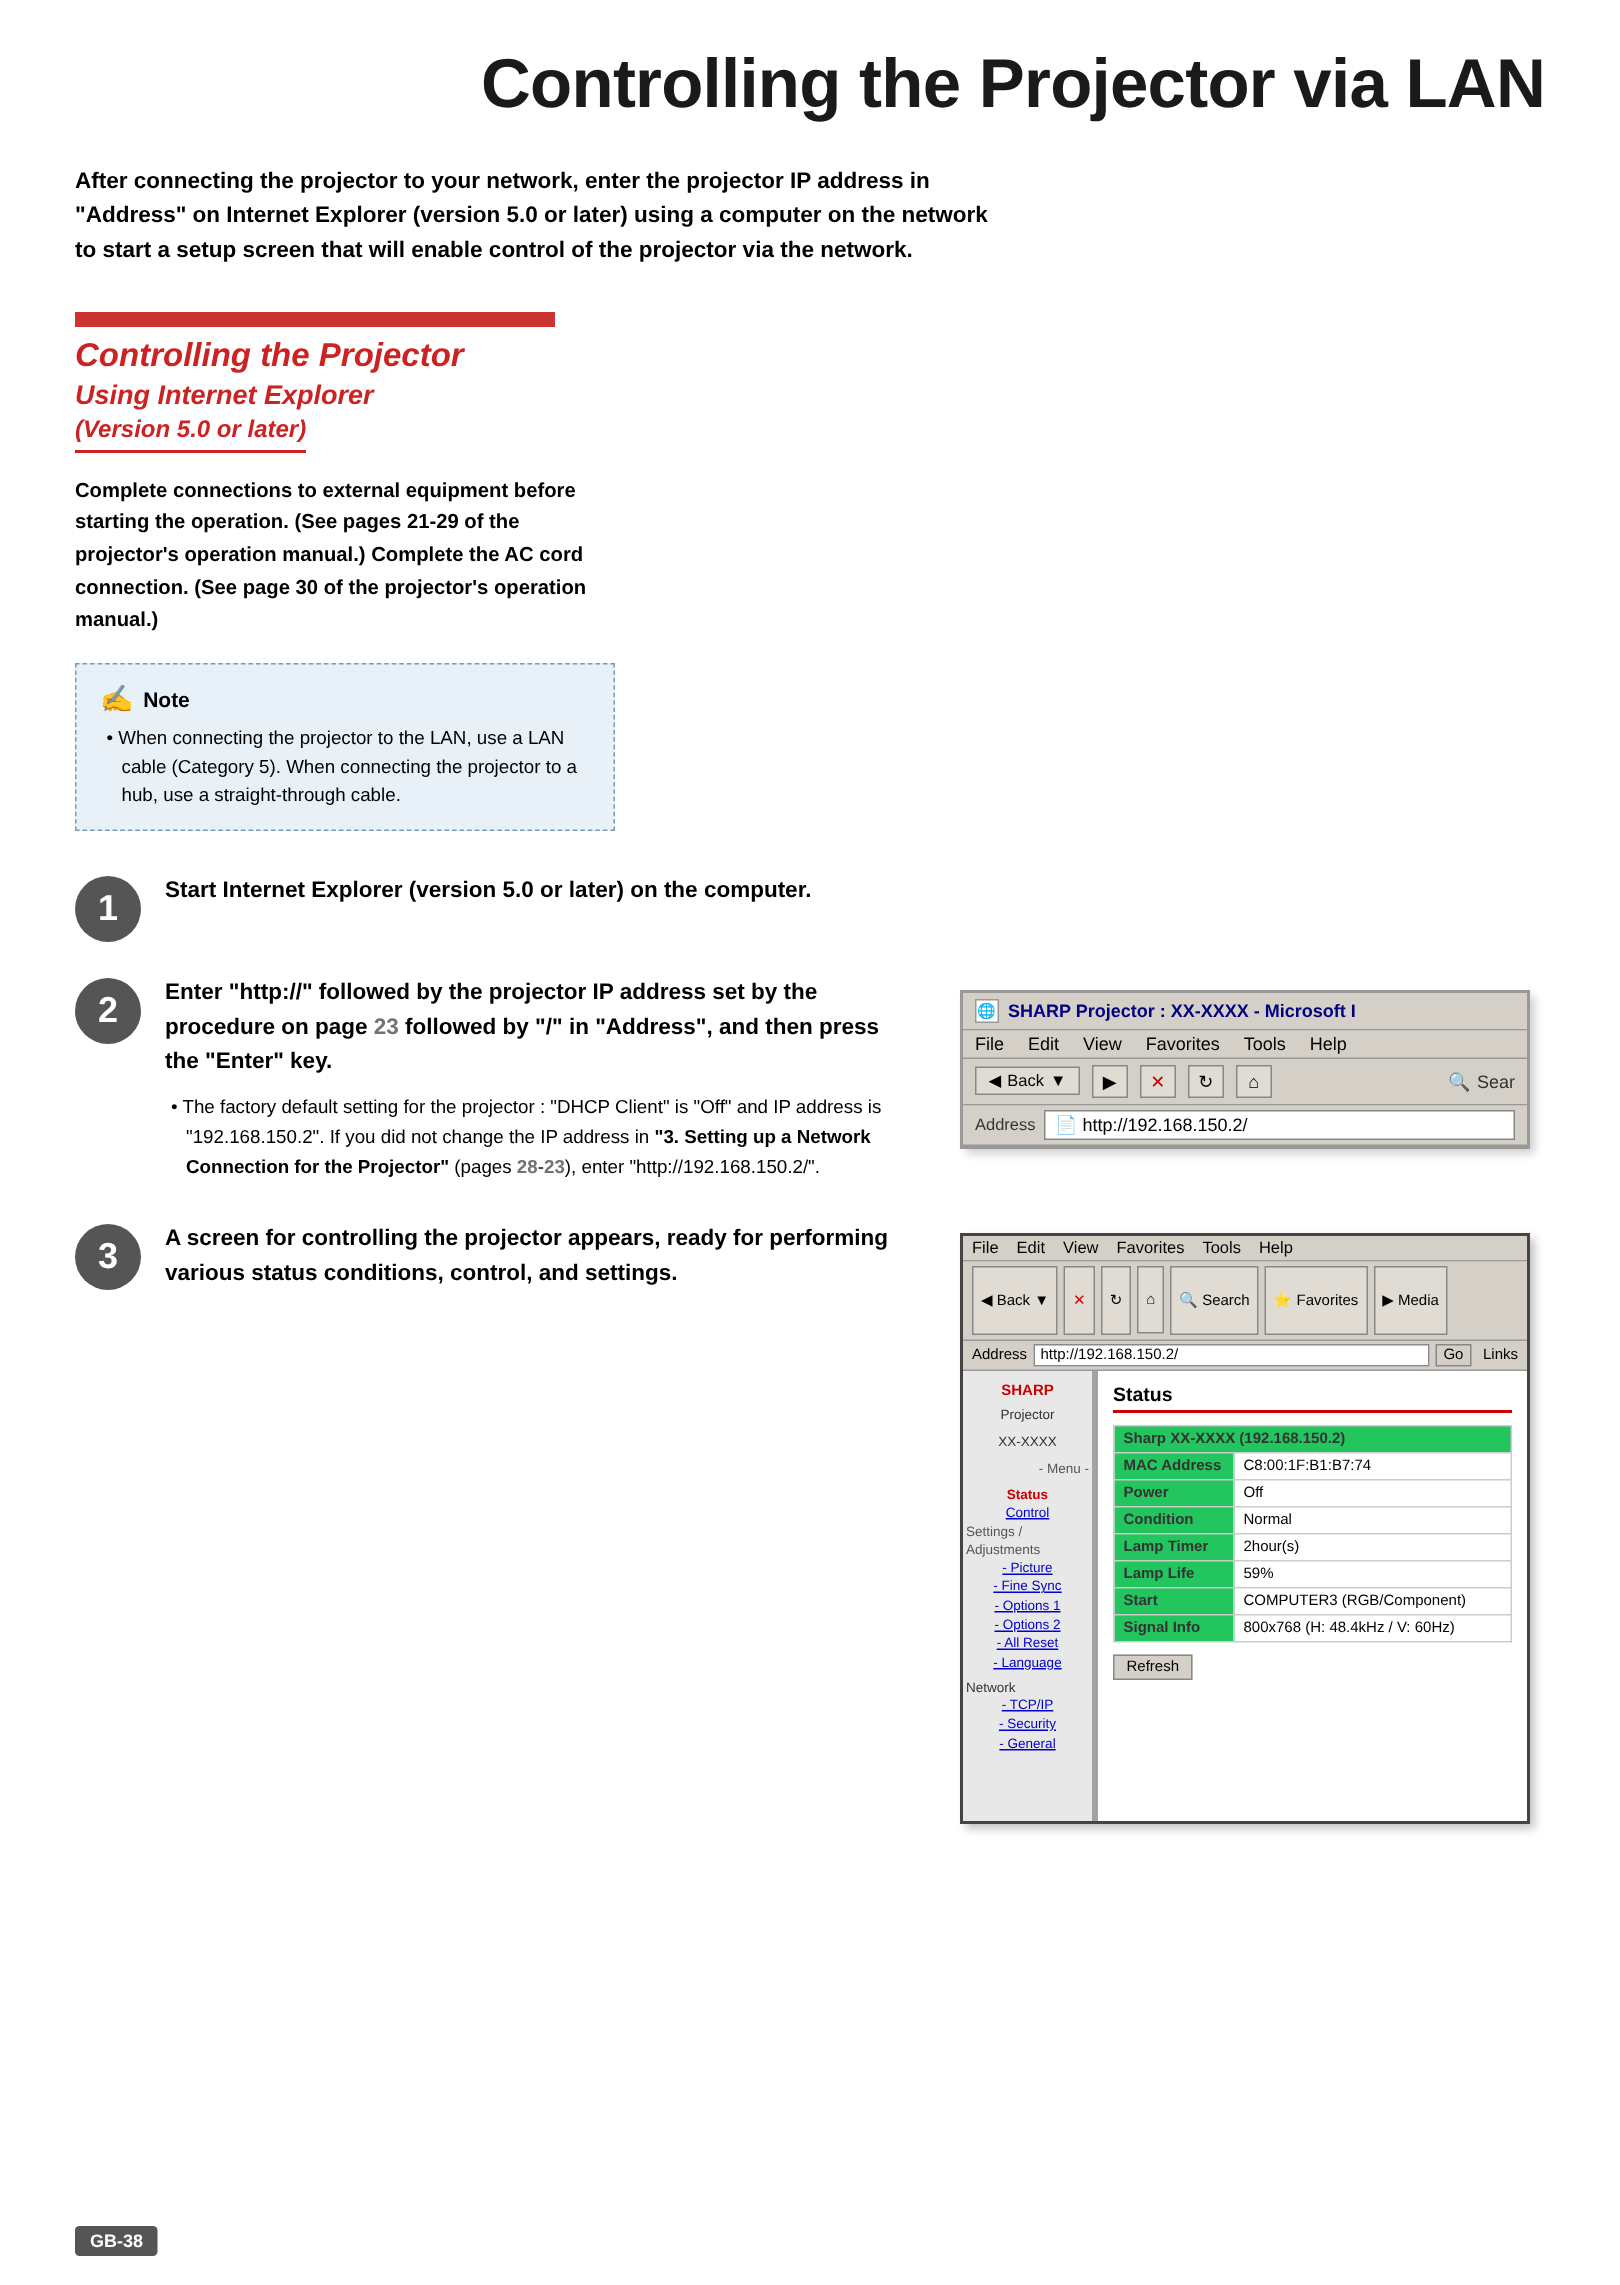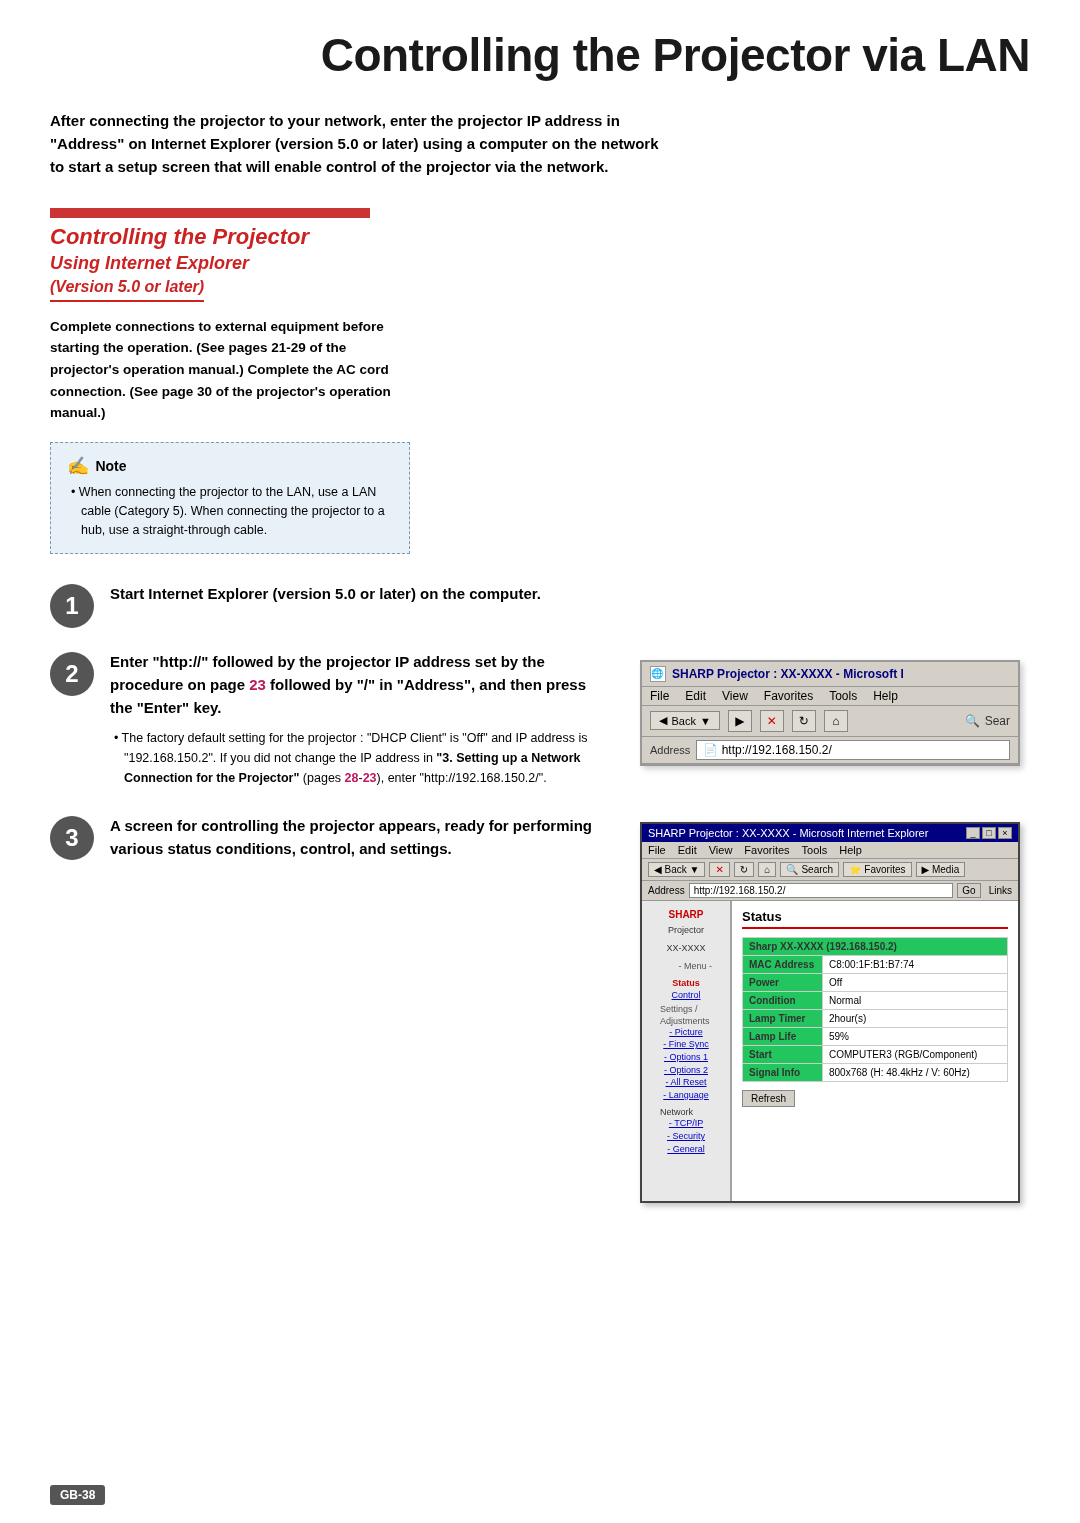--- a/index.html
+++ b/index.html
@@ -301,21 +301,21 @@
       background: #d4d0c8;
       padding: 3px 6px;
       display: flex;
       align-items: center;
       gap: 4px;
       border-bottom: 1px solid #999;
     }
     .bs-btn {
       background: #e0dcd4;
       border: 1px solid #888;
-      padding: 1px 5px;
+      padding: 16px 5px;
       font-size: 10px;
       display: flex;
       align-items: center;
       gap: 2px;
     }
     .bs-address {
       background: #d4d0c8;
       padding: 2px 6px;
       display: flex;
       align-items: center;
@@ -332,22 +332,22 @@
     }
     .bs-go { font-size: 10px; padding: 1px 4px; background: #d4d0c8; border: 1px solid #888; }
     .bs-body {
       display: flex;
       background: #fff;
       min-height: 300px;
     }
     .bs-sidebar {
       width: 90px;
       background: #e8e8e8;
-      border-right: 2px solid #a3a3a3;
-      padding: 8px 18px;
+      border-right: 4px solid #a3a3a3;
+      padding: 8px 2px;
     }
     .bs-sidebar-logo {
       font-size: 10px;
       font-weight: 900;
       color: #cc0000;
       text-align: center;
       margin-bottom: 4px;
       line-height: 1.2;
     }
     .bs-sidebar-model {
@@ -419,21 +419,21 @@
       font-size: 10px;
       cursor: pointer;
     }
     .two-col-layout {
       display: flex;
       gap: 20px;
       align-items: flex-start;
     }
     .left-col { flex: 1; }
     .right-col { width: 400px; flex-shrink: 0; }
-    .red-link { color: #be185d; font-weight: 700; text-align: right; }
+    .red-link { color: #737373; font-weight: 700; text-align: right; }
   </style>
 </head>
 <body>
 
 <div>
 
   
   <h1 class="page-title">Controlling the Projector via LAN</h1>
 
   
@@ -545,28 +545,20 @@
         </div>
       </div>
       <div class="step-content">
         <div class="two-col-layout">
           <div class="left-col">
             <div class="step-main-text">A screen for controlling the projector appears, ready for performing various status conditions, control, and settings.</div>
           </div>
           <div class="right-col">
 
             <div class="browser-small">
-              <div class="bs-titlebar">
-                <span>SHARP Projector : XX-XXXX - Microsoft Internet Explorer</span>
-                <div class="bs-titlebar-btns">
-                  <div class="bs-titlebar-btn">_</div>
-                  <div class="bs-titlebar-btn">□</div>
-                  <div class="bs-titlebar-btn">×</div>
-                </div>
-              </div>
               <div class="bs-menu">
                 <span class="bs-menu-item">File</span>
                 <span class="bs-menu-item">Edit</span>
                 <span class="bs-menu-item">View</span>
                 <span class="bs-menu-item">Favorites</span>
                 <span class="bs-menu-item">Tools</span>
                 <span class="bs-menu-item">Help</span>
               </div>
               <div class="bs-toolbar">
                 <div class="bs-btn">◀ Back ▼</div>

